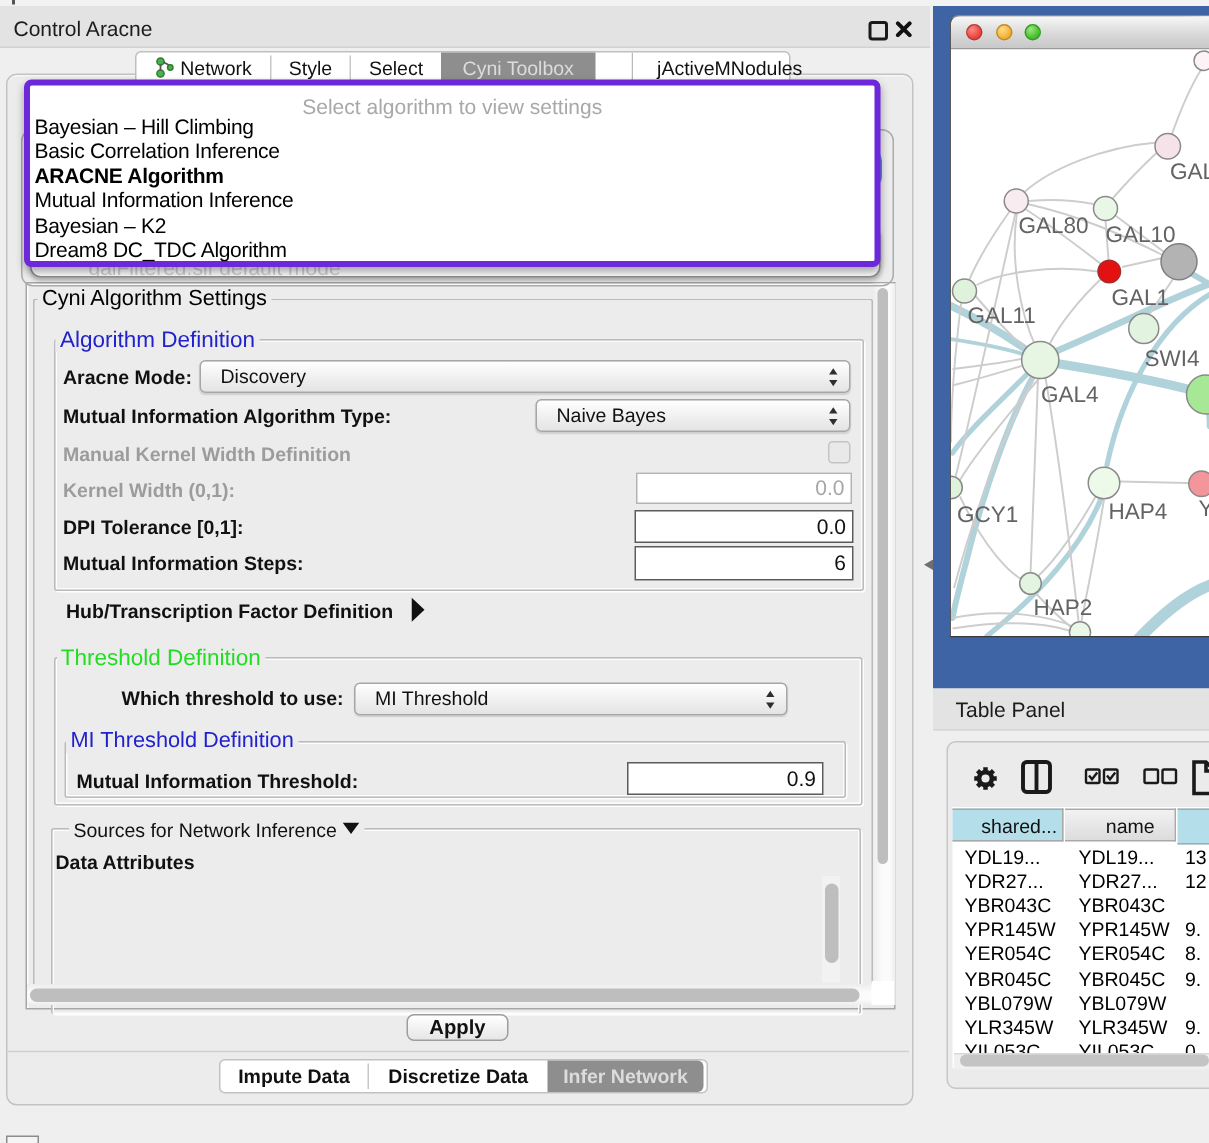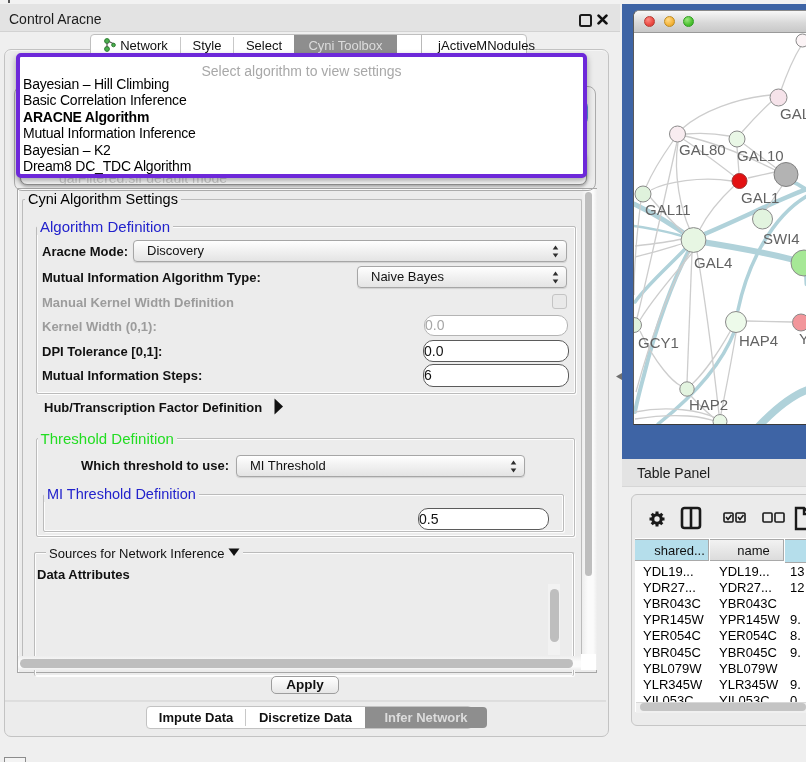--- a/index.html
+++ b/index.html
@@ -33,21 +33,21 @@
 .group{position:absolute;border:1px solid #BBBBBB;border-radius:2px;box-shadow:inset 0 0 0 1px #fdfdfd, 1px 1px 0 #fdfdfd;}
 .gtitle{position:absolute;top:-7.5px;background:#ECECEC;font-size:13px;padding:0 3px;white-space:nowrap;}
 .lbl{position:absolute;font-size:13px;font-weight:bold;color:#111;white-space:nowrap;}
 .lbl.dis{color:#9C9C9C;}
 
 .combo{position:absolute;height:20px;border:1px solid #A6A6A6;border-radius:4px;
  background:linear-gradient(#FFFFFF,#F2F2F2 45%,#E4E4E4);box-shadow:0 1px 1px rgba(0,0,0,0.12);
  font-size:13px;color:#111;}
 .combo .ct{position:absolute;left:13px;top:2px;}
 .combo svg{position:absolute;right:7px;top:3.5px;}
-.field{position:absolute;background:#fff;font-size:14px;color:#111;text-align:left;border-radius:10px;}
+.field{position:absolute;background:#fff;font-size:14px;color:#111;text-align:right;}
 
 #datalist{left:46.5px;top:584px;width:499px;height:70.5px;background:#3E6DD8;}
 #datalist .li{position:absolute;left:2px;color:#fff;font-size:12.5px;white-space:nowrap;}
 
 .sbtrack{position:absolute;background:#FAFAFA;border:1px solid #E0E0E0;}
 .sbthumb{position:absolute;background:#BEBEBE;border-radius:5px;}
 
 #applybtn{left:271px;top:676px;width:66px;height:16px;border:1px solid #9D9D9D;border-radius:5px;
  background:linear-gradient(#FFFFFF,#F0F0F0 60%,#E6E6E6);text-align:center;font-size:13.5px;font-weight:bold;color:#111;line-height:16px;}
 
@@ -162,21 +162,22 @@
   <div class="abs combo" style="left:236px;top:455px;width:287px;">
       <span class="ct">MI Threshold</span>
     <svg width="7" height="13" viewBox="0 0 7 13">
         <path d="M3.5 0.5 L6.3 4.6 H0.7 Z" fill="#2e2e2e"></path>
         <path d="M3.5 12.5 L0.7 8.4 H6.3 Z" fill="#2e2e2e"></path>
       </svg>
     </div>
   <div class="abs group" style="left:43px;top:494px;width:519px;height:36px;">
     <div class="gtitle" style="left:0px;color:#2222CC;font-size:14.5px;top:-9px;">MI Threshold Definition</div>
   </div>
-  <div class="abs field" style="left:418px;top:508px;width:125px;height:20px;border:1.5px solid #5B5B5B;padding-right:4px;line-height:20px;">0.5</div>
+  <div class="abs lbl" style="left:51px;top:513px;">Mutual Information Threshold:</div>
+  <div class="abs field" style="left:418px;top:508px;width:125px;height:20px;border:1.5px solid #5B5B5B;padding-right:4px;line-height:20px;">0.9</div>
 
   <div class="abs group" style="left:34px;top:552px;width:538px;height:123px;border-bottom:none;">
     <div class="gtitle" style="left:11px;color:#111;">Sources for Network Inference <svg width="12" height="9" viewBox="0 0 12 9" style="vertical-align:1px;">
           <path d="M0.5 0.5 H11.5 L6 8 Z" fill="#111"></path>
         </svg></div>
   </div>
   <div class="abs lbl" style="left:37px;top:567px;text-align:right;">Data Attributes</div>
   <div class="sbtrack" style="left:547.5px;top:584px;width:12.5px;height:70.5px;background:#F2F2F2;border:none;"></div>
   <div class="sbthumb" style="left:550px;top:589px;width:8.5px;height:53px;"></div>
 
@@ -188,21 +189,21 @@
 
   <div class="abs" id="applybtn">Apply</div>
   <svg class="abs" style="left:5px;top:700px;" width="601" height="2">
       <path d="M0 1 H601" stroke="#CFCFCF"></path>
     </svg>
 
   <div class="abs" style="left:146px;top:705.5px;width:324px;height:21px;background:#fff;border:1px solid #C2C2C2;border-radius:4px;">
     <div class="bseg" style="left:0;width:98px;color:#111;">Impute Data</div>
     <div class="abs" style="left:98px;top:2px;width:1px;height:17px;background:#C8C8C8;"></div>
     <div class="bseg" style="left:99px;width:119px;color:#111;">Discretize Data</div>
-    <div class="bseg" style="left:218px;width:122px;background:#8E8E8E;color:#DCDCDC;border-radius:0 4px 4px 0;">Infer Network</div>
+    <div class="bseg" style="left:218px;width:104px;background:#8E8E8E;color:#DCDCDC;border-radius:0 4px 4px 0;">Infer Network</div>
   </div>
 
   <div class="abs" style="left:4px;top:757px;width:20px;height:10px;background:#F4F4F4;border:1.5px solid #8C8C8C;"></div>
 
   <svg class="abs" style="left:615.5px;top:372.5px;" width="6" height="7" viewBox="0 0 6 7">
       <path d="M6 0 L0 3.5 L6 7 Z" fill="#6F6F6F"></path>
     </svg>
 
   <div class="abs" id="bluebg"></div>
   <div class="abs" id="macwin">

